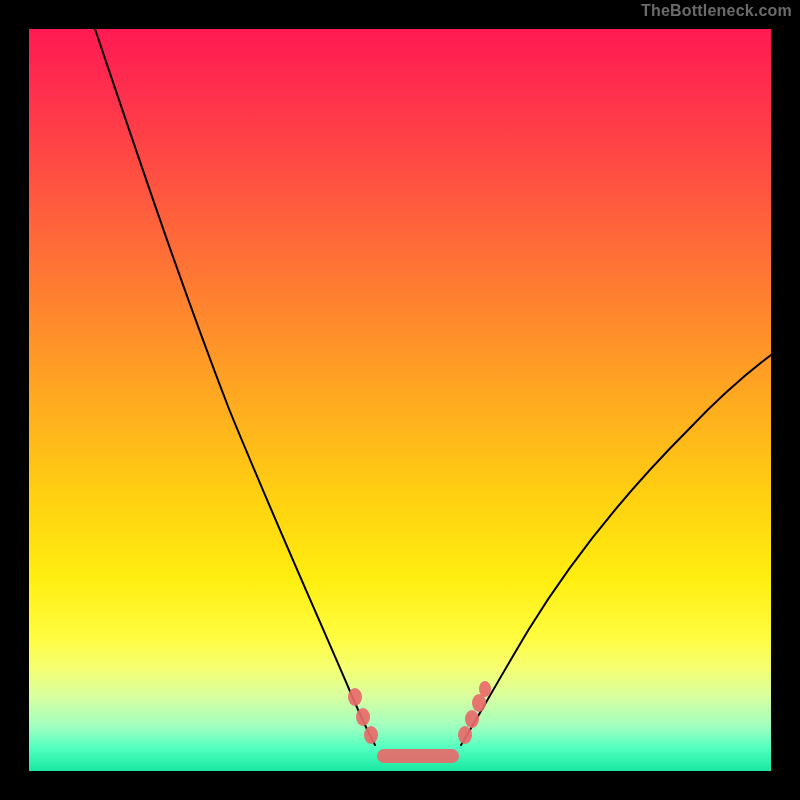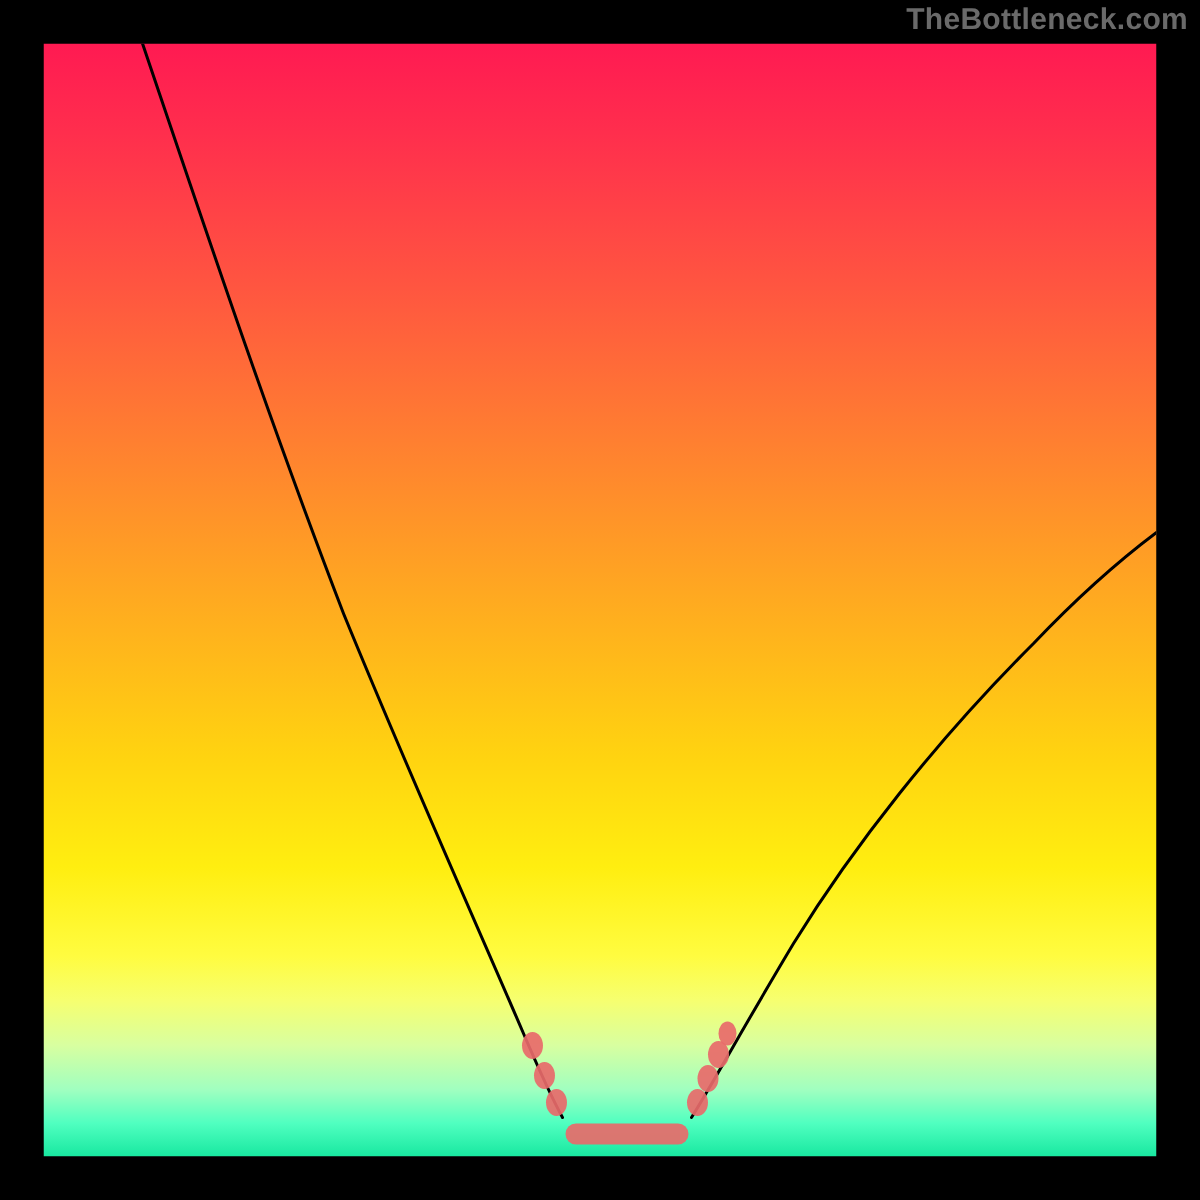--- a/index.html
+++ b/index.html
@@ -41,21 +41,21 @@
       #a0ffc0 94%,
       #50ffc0 97%,
       #18e8a0 100%
     );
   }
   .watermark {
     position: absolute;
     top: 2px;
     right: 8px;
     font-family: Arial, Helvetica, sans-serif;
-    font-size: 20px;
+    font-size: 16px;
     font-weight: 600;
     color: #6a6a6a;
     letter-spacing: 0.2px;
     user-select: none;
   }
   svg.curve {
     position: absolute;
     inset: 0;
   }
   .curve path {

